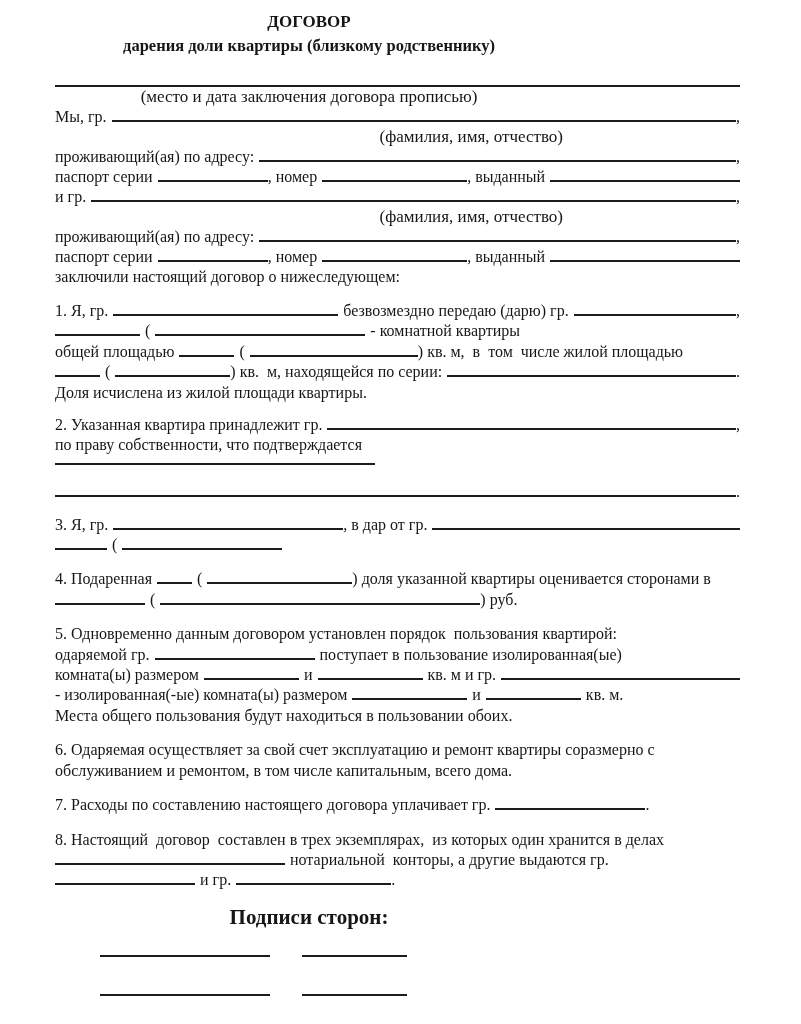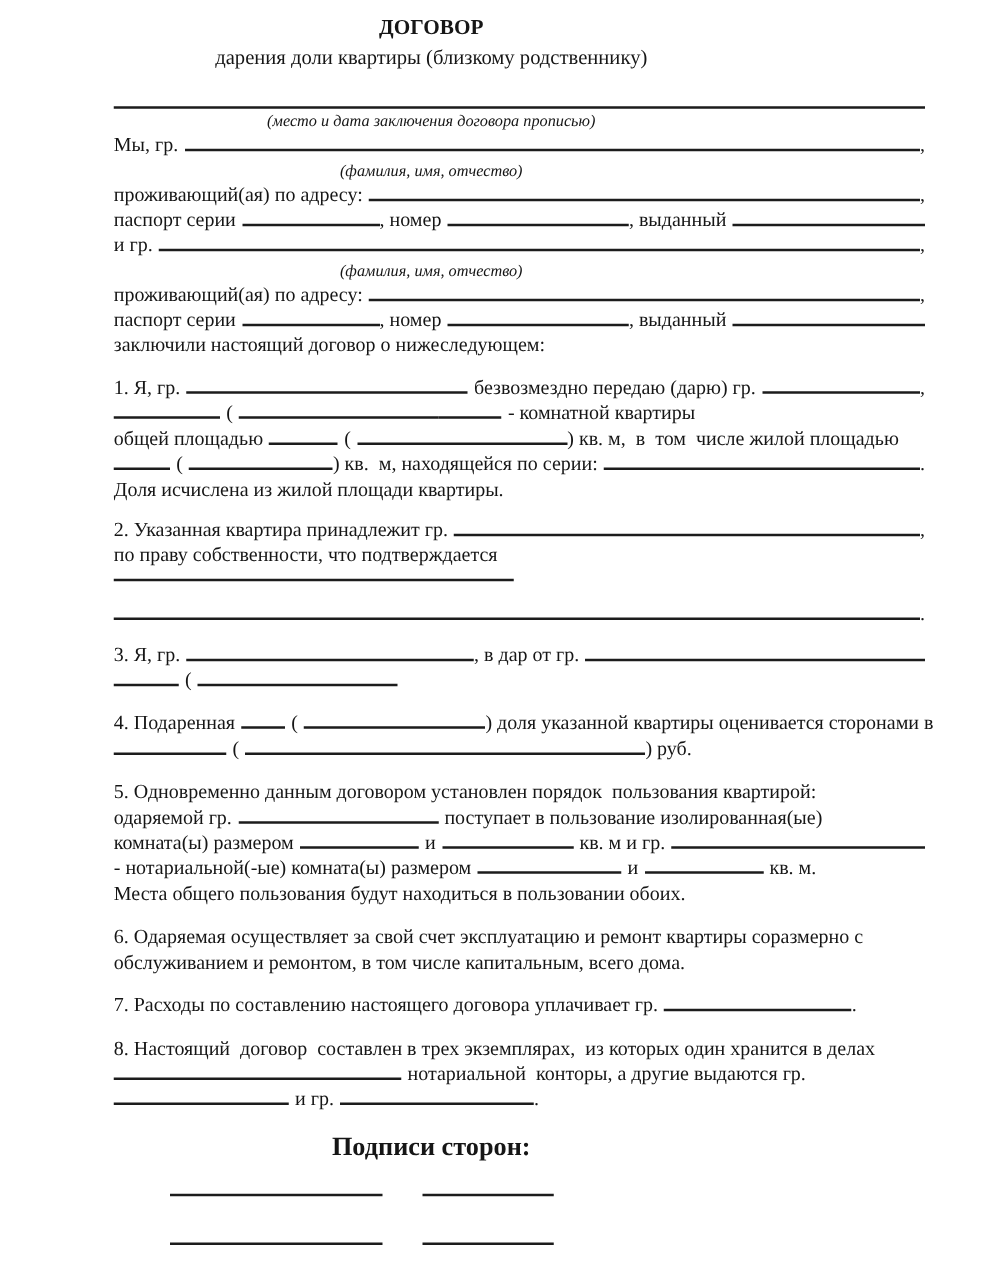--- a/index.html
+++ b/index.html
@@ -4,34 +4,34 @@
 <style>
   html,body{margin:0;padding:0;}
   body{
     width:801px;height:1024px;background:#ffffff;overflow:hidden;
     font-family:"Liberation Serif","DejaVu Serif",serif;
     color:#161616;
   }
   .page{
     box-sizing:border-box;
     width:801px;height:1024px;
-    padding:10px 61px 0 91px;
+    padding:10px 61px 0 55px;
     position:relative;
   }
   .t{white-space:pre;}
   .doc-title{font-size:17px;font-weight:bold;line-height:24px;}
-  .doc-subtitle{font-size:16.5px;font-weight:normal;line-height:24px;}
+  .doc-subtitle{font-size:16.5px;font-weight:bold;line-height:24px;}
   .centered{width:508px;text-align:center;}
   .rule{border-top:2px solid #1c1c1c;height:0;margin-top:27px;}
-  .caption{font-size:13px;line-height:20px;font-style:italic;}
+  .caption{font-size:17px;line-height:20px;}
   .line{
     display:flex;align-items:baseline;
     font-size:16px;line-height:20.4px;min-height:20.4px;
   }
-  .hline{line-height:20px;min-height:20px;}
+  .hline{line-height:20px;min-height:20px;text-align:right;}
   .bl{
     display:inline-block;height:1px;border-bottom:2px solid #1c1c1c;
     flex:0 0 auto;
   }
   .grow{flex:1 1 auto;}
   .line > .t + .bl, .line > .bl + .t{margin-left:5px;}
   .tight{margin-left:0 !important;}
   .m-clause{margin-top:12px;}
   .m-clause-lg{margin-top:14px;text-align:right;}
   .sig-head{margin-top:16px;font-size:21px;font-weight:bold;line-height:21px;}
@@ -179,21 +179,21 @@
   </div>
   <div class="line">
     <span class="t">комната(ы) размером</span>
     <span class="bl" style="width:95px"></span>
     <span class="t">и</span>
     <span class="bl" style="width:105px"></span>
     <span class="t">кв. м и гр.</span>
     <span class="bl grow"></span>
   </div>
   <div class="line">
-    <span class="t">- нотариальной(-ые) комната(ы) размером</span>
+    <span class="t">- изолированная(-ые) комната(ы) размером</span>
     <span class="bl" style="width:115px"></span>
     <span class="t">и</span>
     <span class="bl" style="width:95px"></span>
     <span class="t">кв. м.</span>
   </div>
   <div class="line">
     <span class="t">Места общего пользования будут находиться в пользовании обоих.</span>
   </div>
 
   <div class="line m-clause-lg">

